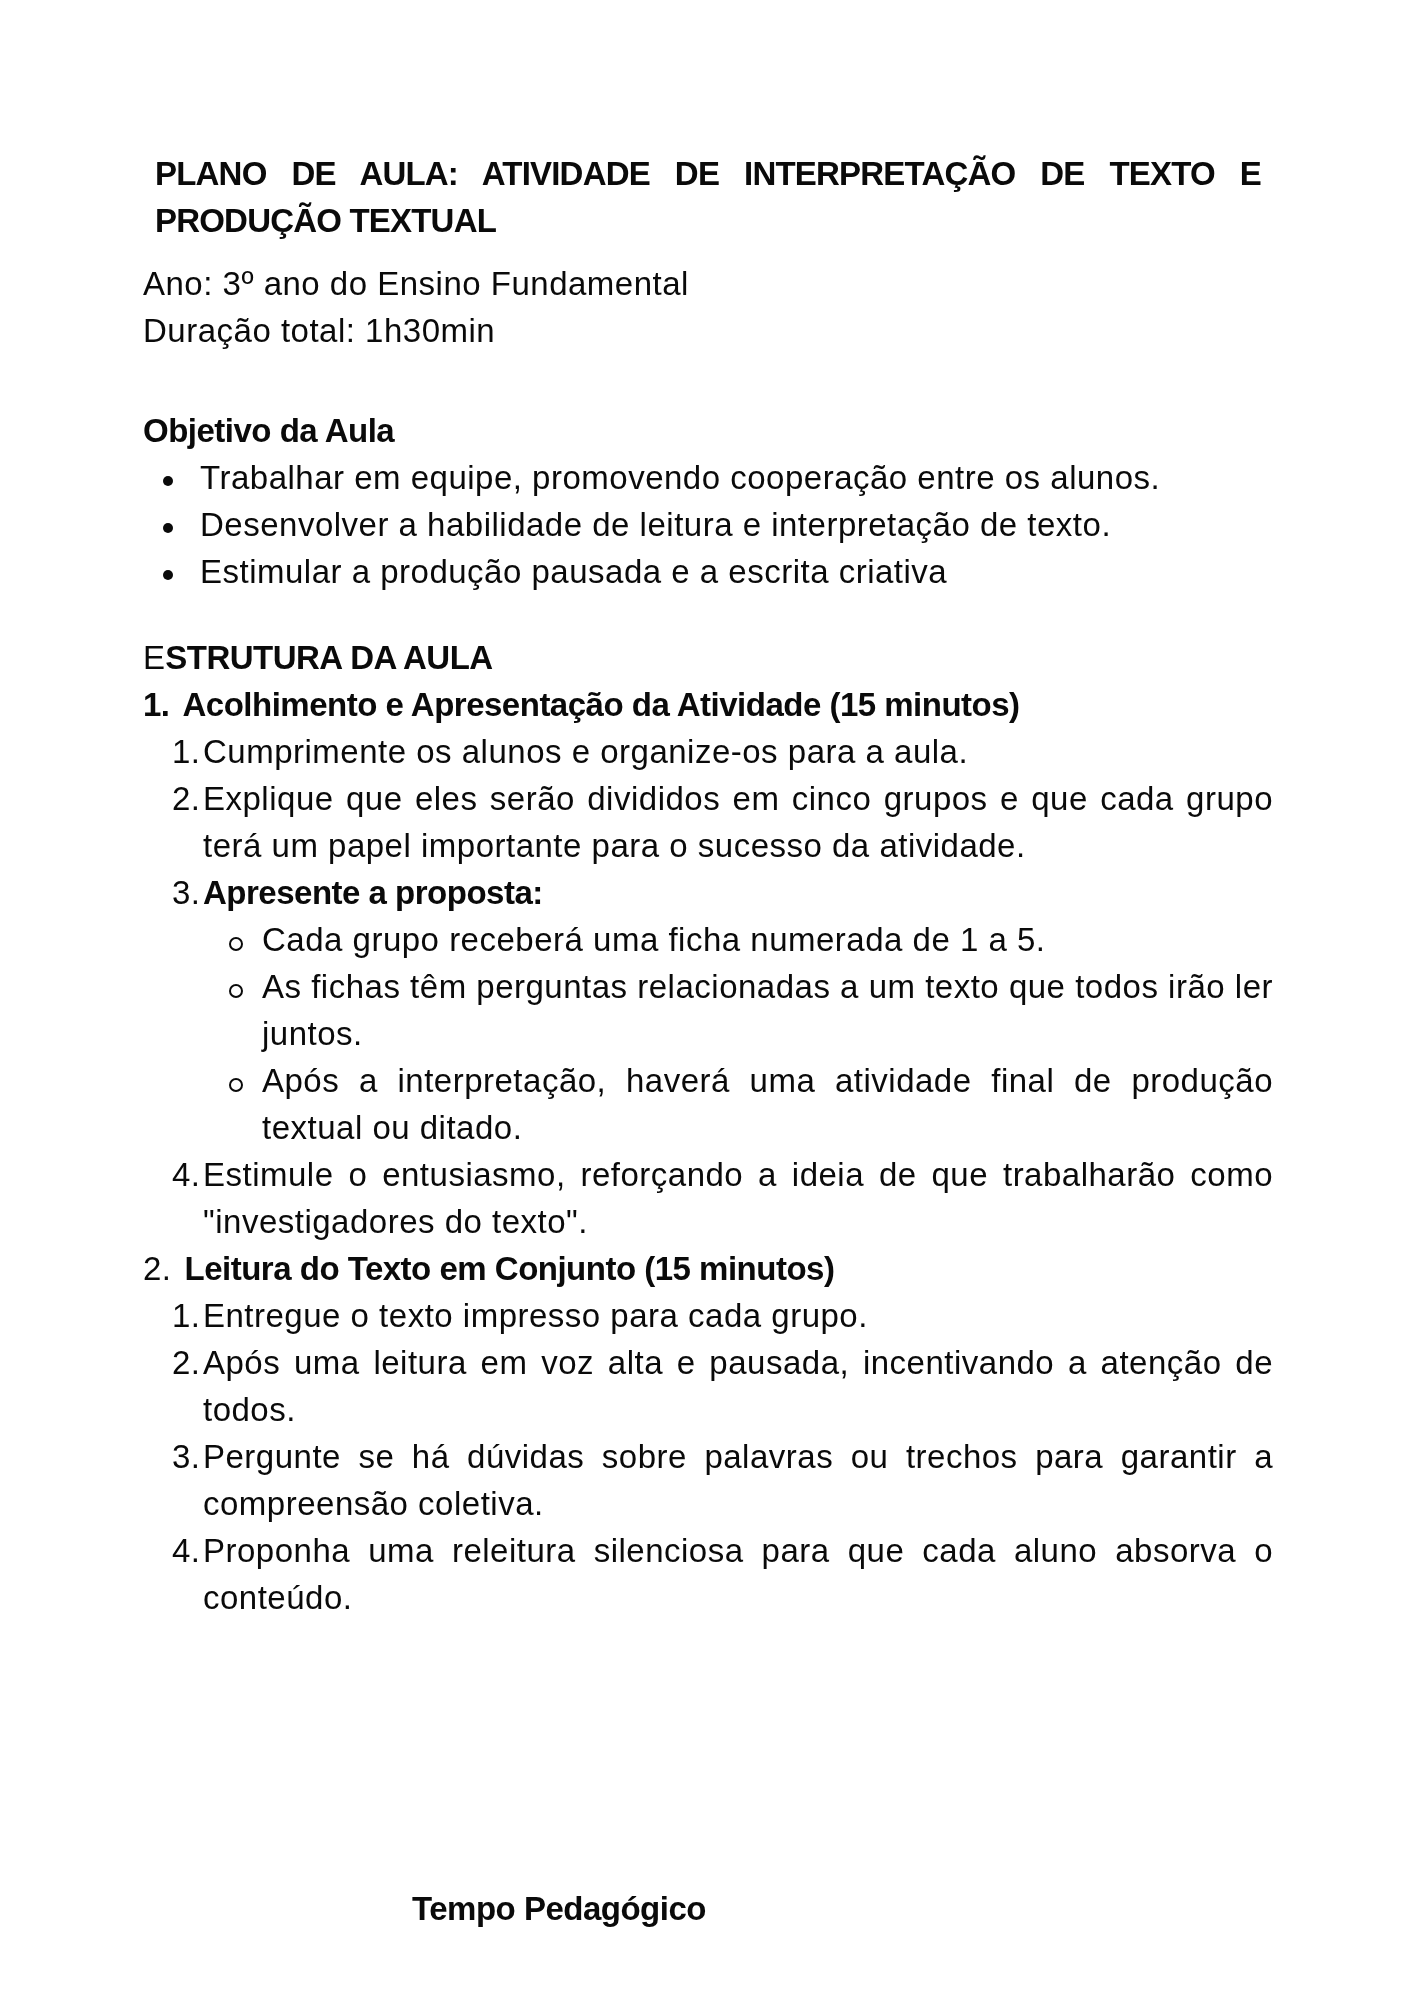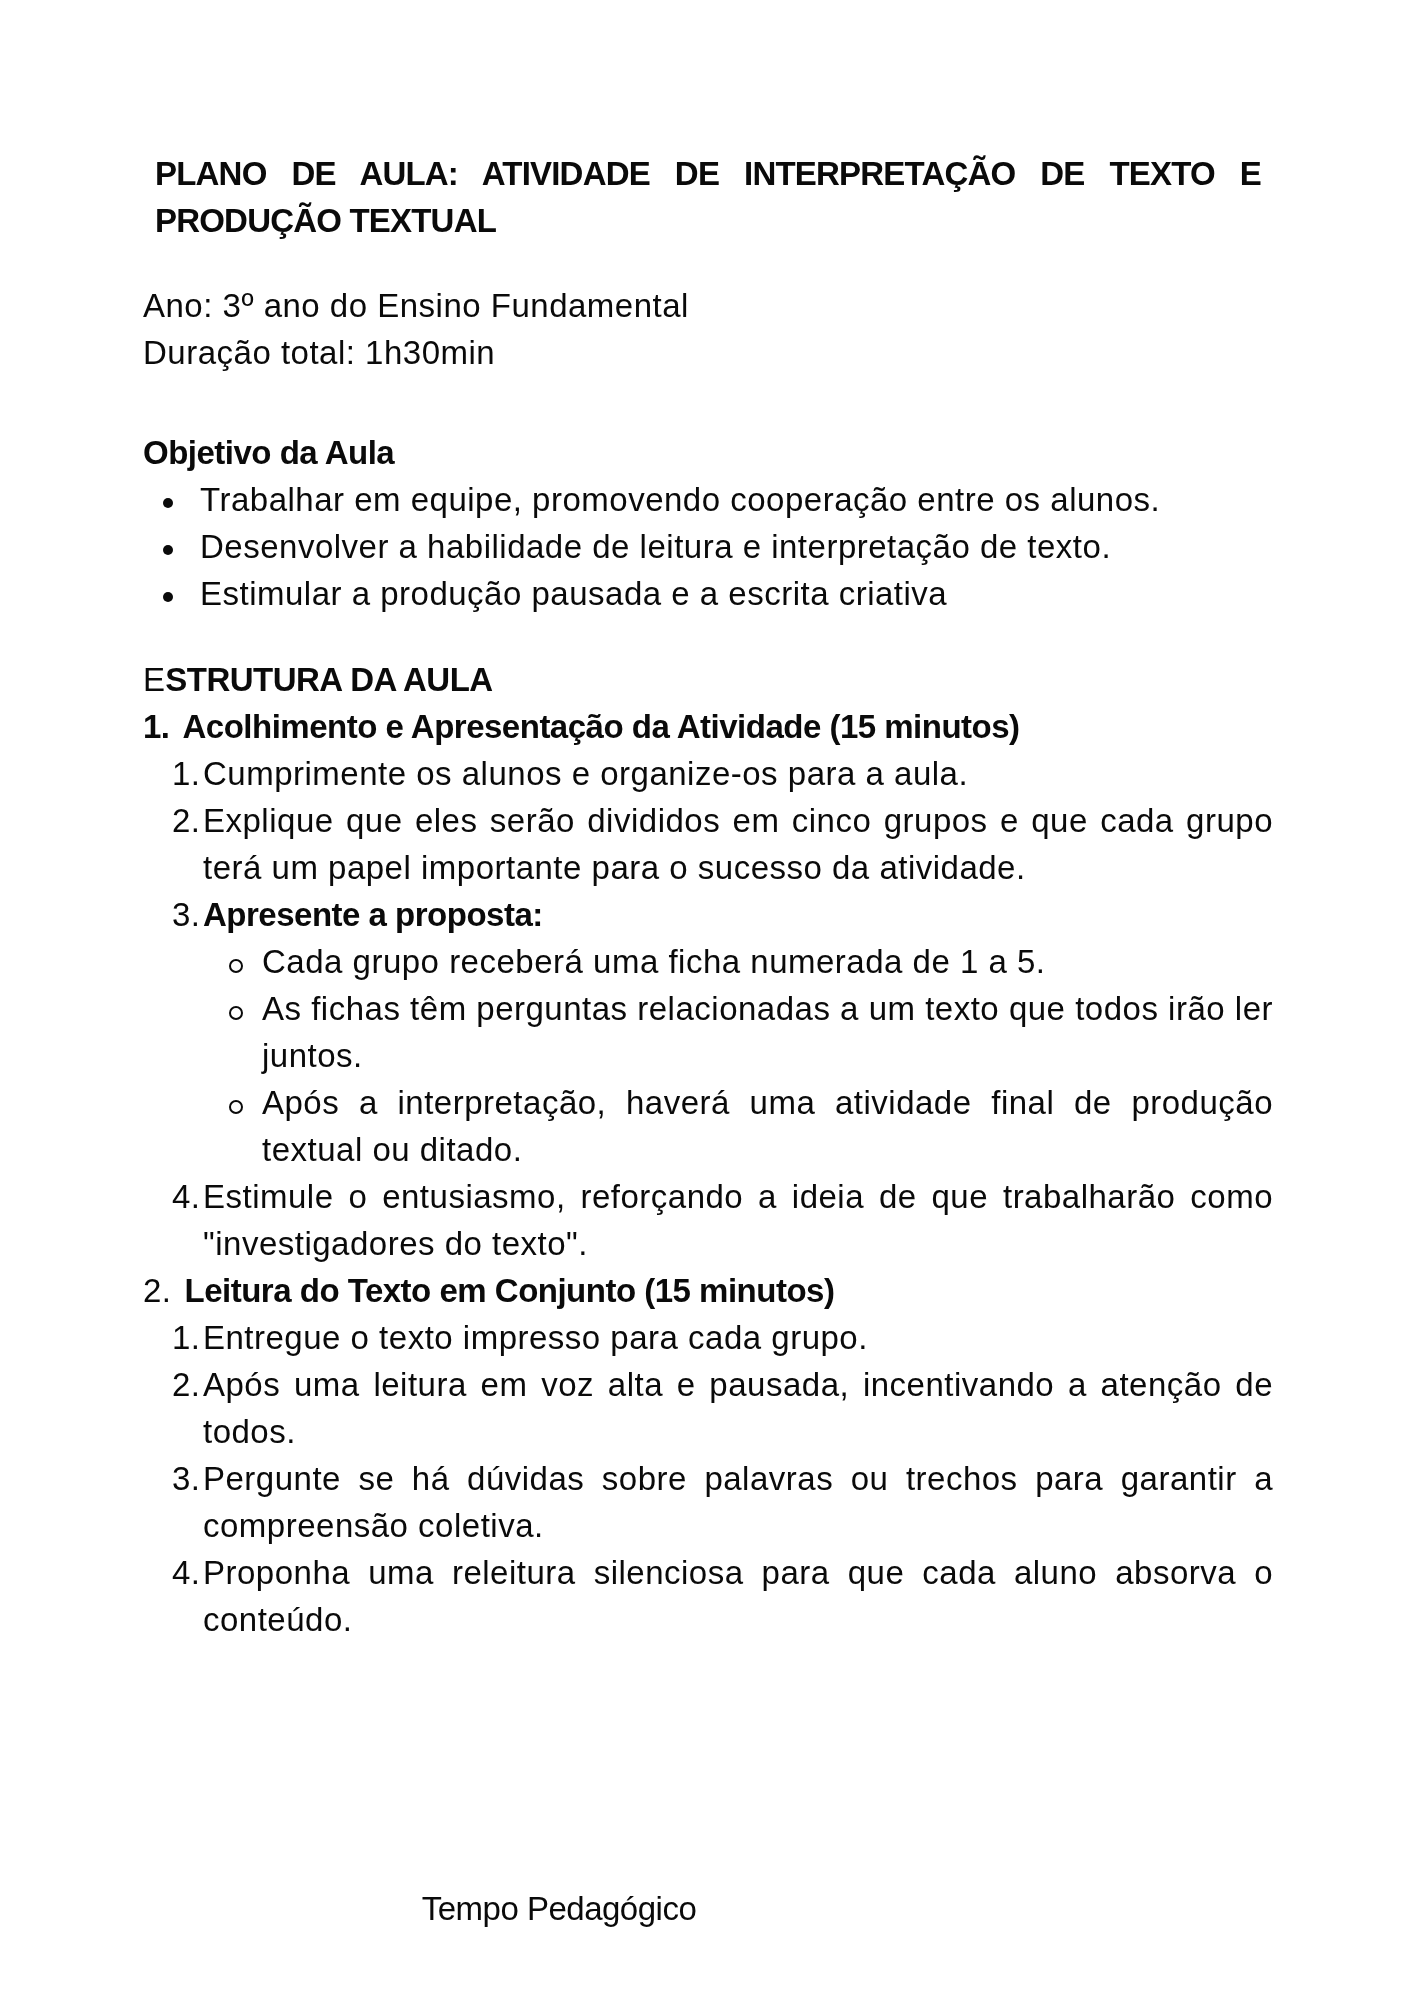--- a/index.html
+++ b/index.html
@@ -21,21 +21,21 @@
     letter-spacing: 0.5px;
   }
   .title {
     margin: 12px;
     font-size: 33px;
     line-height: 47px;
     font-weight: bold;
     letter-spacing: -0.8px;
     text-align: justify;
   }
-  .meta { margin-top: 38px; }
+  .meta { margin-top: 16px; }
   .meta-line { }
   .obj-heading {
     margin-top: 53px;
     font-weight: bold;
     letter-spacing: -0.5px;
   }
   .bullets { }
   .b-item { display: flex; margin-left: 20px; }
   .b-marker { flex: 0 0 37px; position: relative; }
   .b-dot {
@@ -67,21 +67,21 @@
     border-radius: 50%;
   }
   .c-text { flex: 1; text-align: justify; }
   .footer {
     position: absolute;
     top: 1885px; left: 0;
     width: 1118px;
     text-align: center;
     font-size: 33px;
     line-height: 47px;
-    font-weight: normal;
+    font-weight: bold;
     letter-spacing: -0.5px;
   }
 </style>
 </head>
 <body>
 
 <div class="doc">
 
   <h1 class="title">PLANO DE AULA: ATIVIDADE DE INTERPRETAÇÃO DE TEXTO E PRODUÇÃO TEXTUAL</h1>
 

